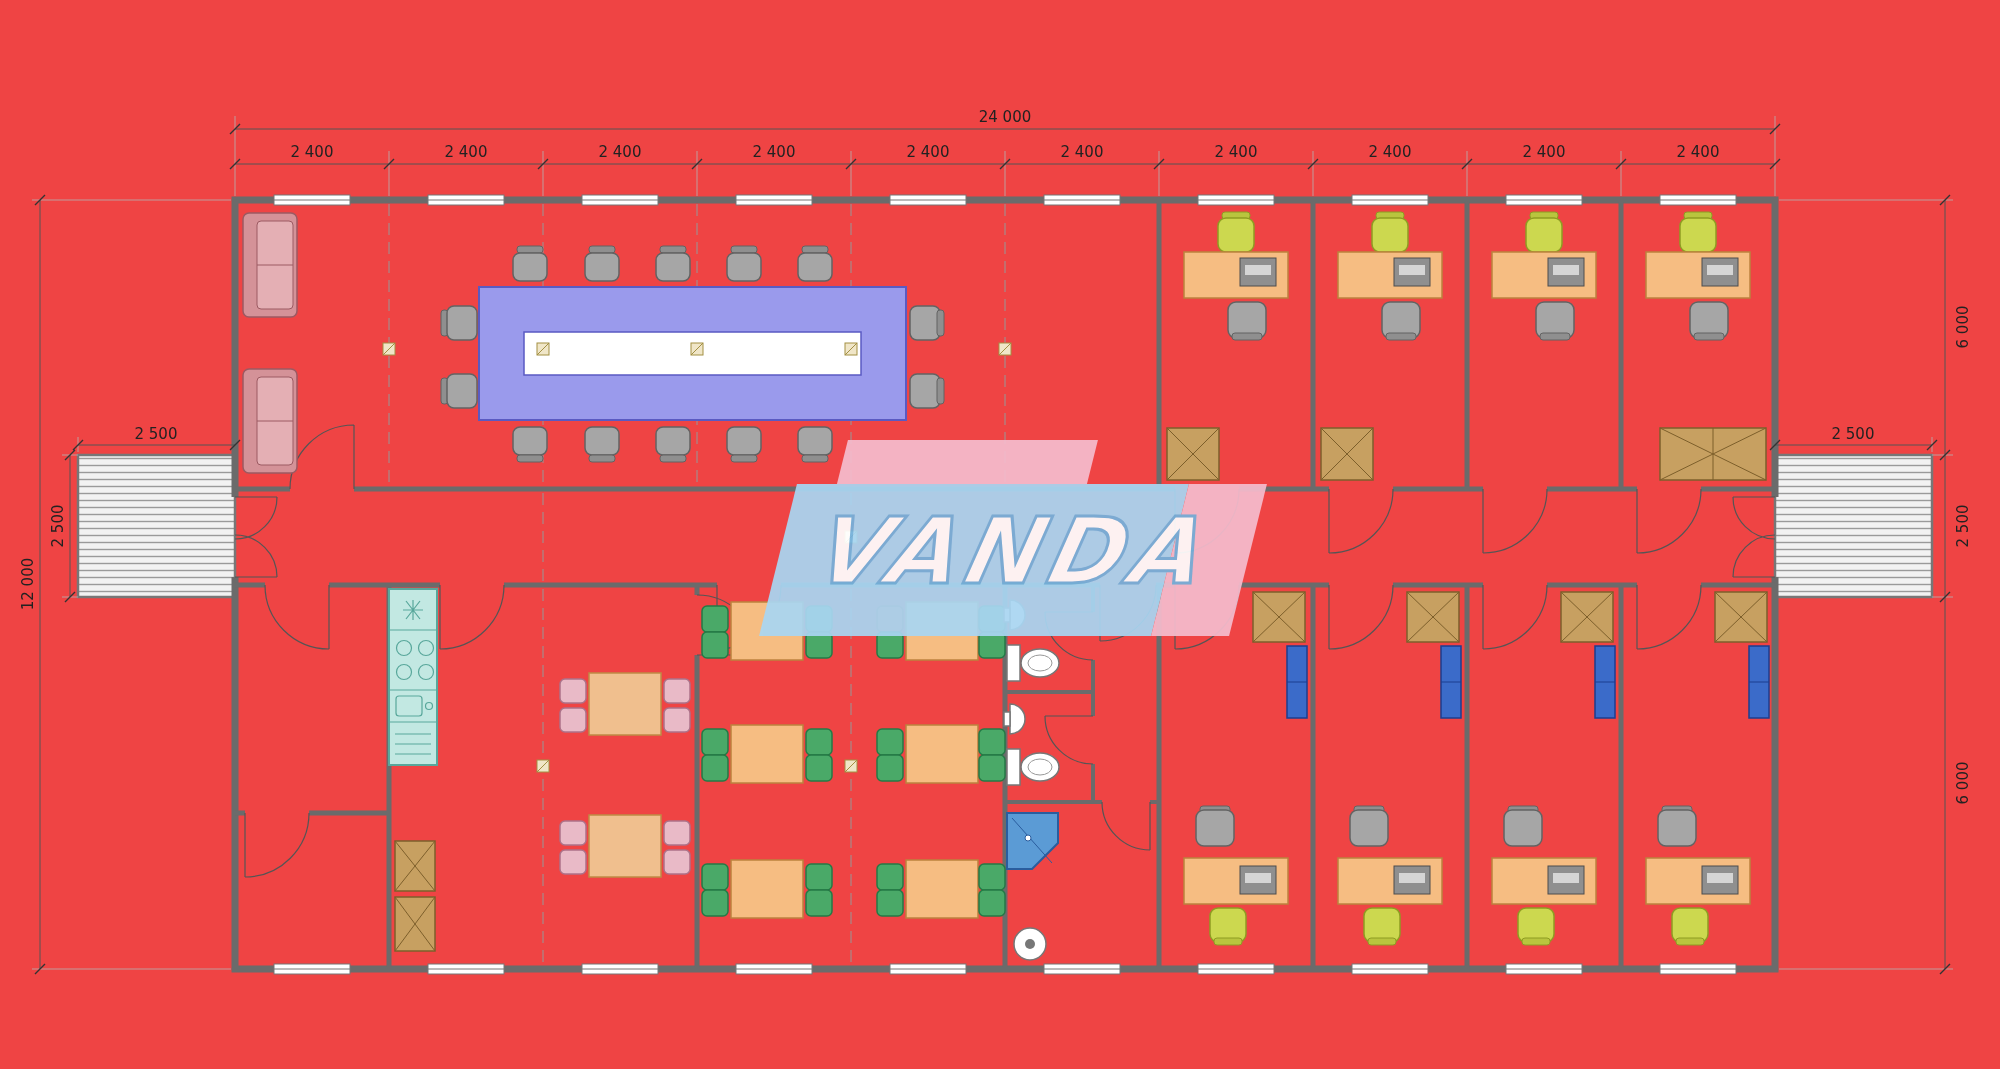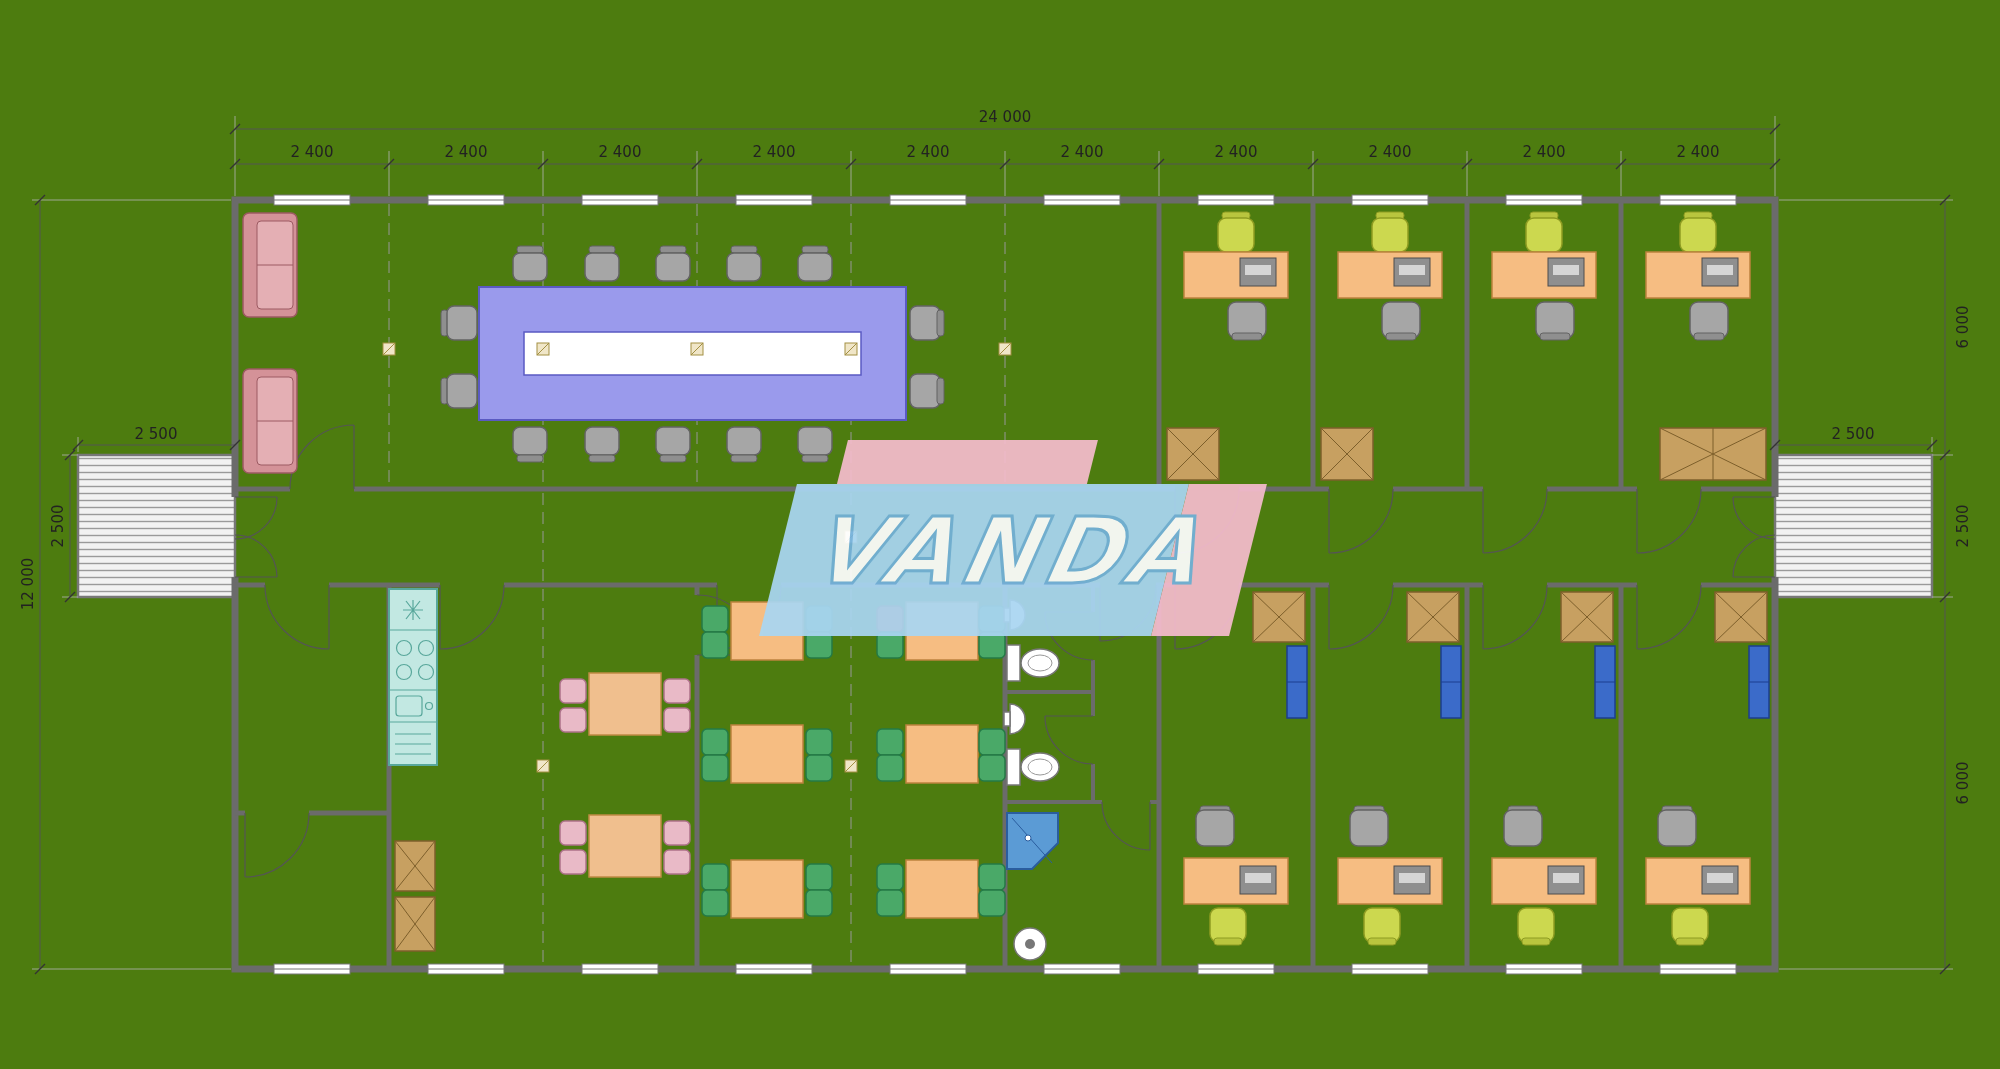--- a/index.html
+++ b/index.html
@@ -1,16 +1,16 @@
 <!DOCTYPE html>
 <html><head>
 <meta charset="utf-8">
 <style>
   html,body { margin:0; padding:0; background:#ffffff; }
-  .canvas { position:relative; width:2000px; height:1069px; background:#4d7c0f; overflow:hidden;
+  .canvas { position:relative; width:2000px; height:1069px; background:#ef4444; overflow:hidden;
             font-family:"DejaVu Sans", sans-serif; }
   svg { position:absolute; left:0; top:0; }
 
   
   .wall-ext   { stroke:#6b6b6b; stroke-width:7; fill:none; }
   .wall-int   { stroke:#6b6b6b; stroke-width:5; fill:none; }
   .wall-thin  { stroke:#6b6b6b; stroke-width:4; fill:none; }
   .grid       { stroke:#979797; stroke-width:1; stroke-dasharray:12 7; fill:none; }
   .dim-line   { stroke:#555; stroke-width:1; fill:none; }
   .tick       { stroke:#333; stroke-width:1.4; fill:none; }

